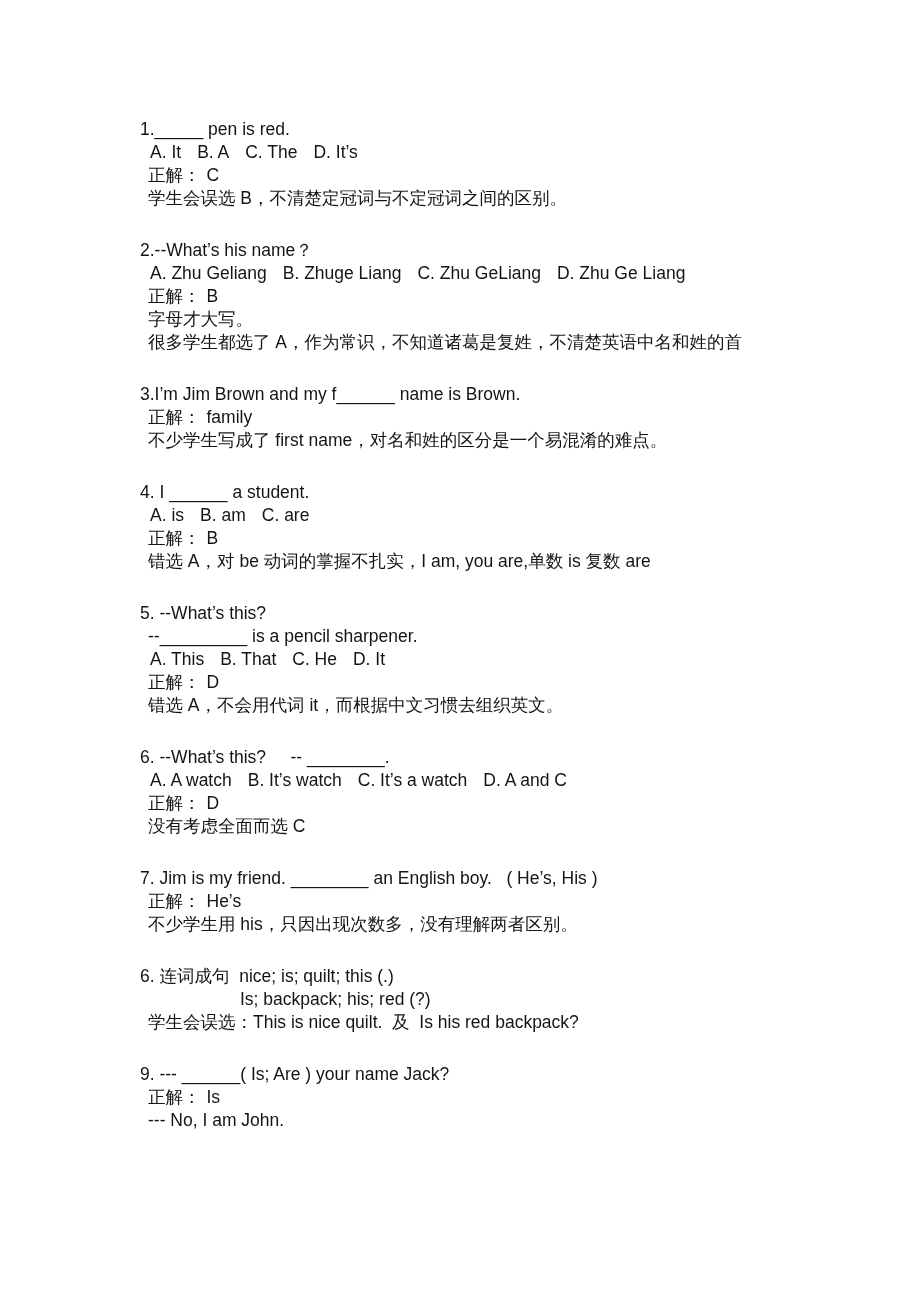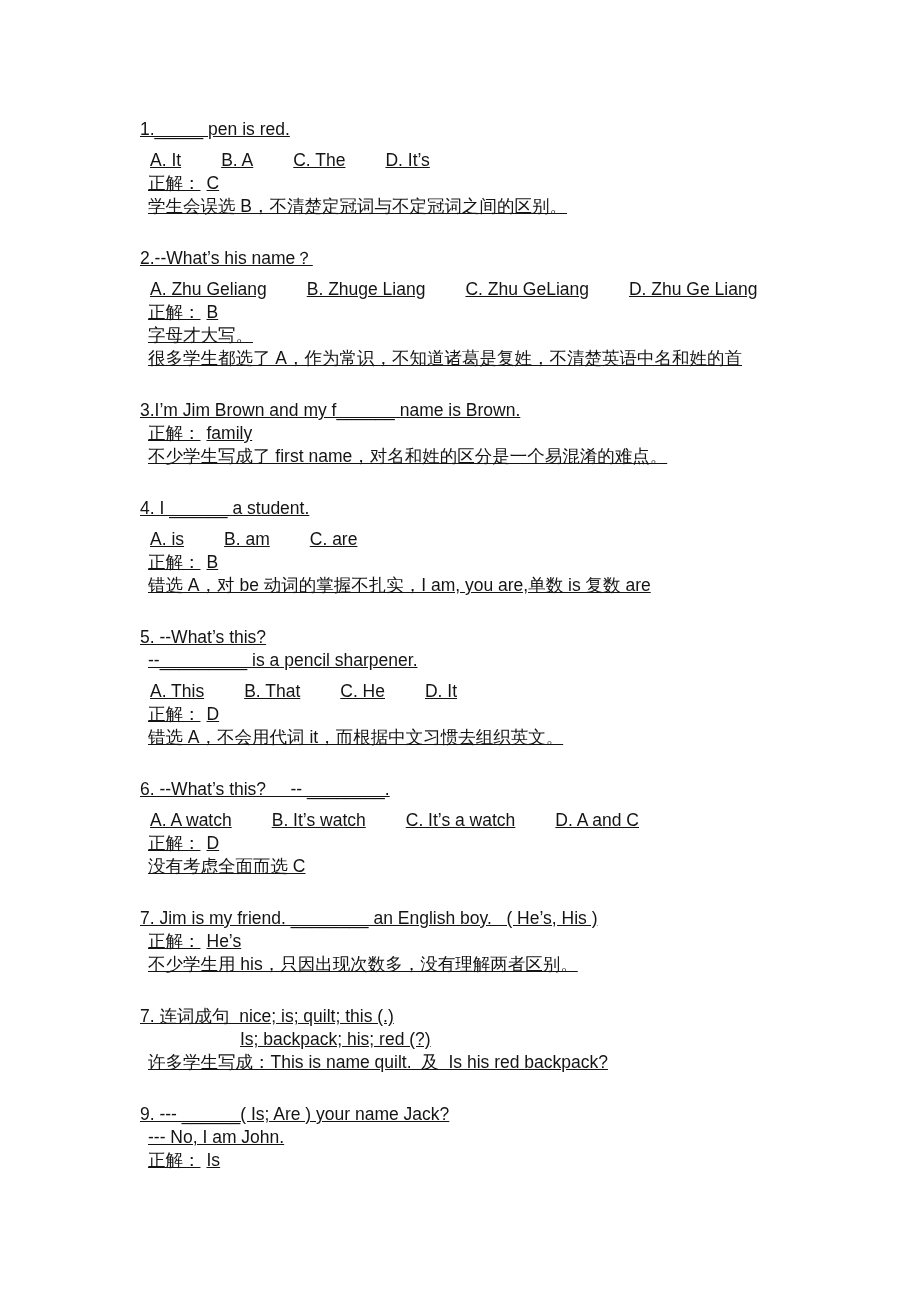--- a/index.html
+++ b/index.html
@@ -12,41 +12,39 @@
     width: 920px;
     height: 1302px;
     background: #ffffff;
     color: #141414;
     font-family: "Liberation Sans", "DejaVu Sans", sans-serif;
     font-size: 17.5px;
     line-height: 23px;
     box-sizing: border-box;
     padding: 118px 60px 0 140px;
     overflow: hidden;
-    text-decoration: underline;
   }
   .question {
     margin-bottom: 29px;
   }
   .line {
     white-space: pre-wrap;
   }
   .sub {
     padding-left: 8px;
   }
   .indent-deep {
     padding-left: 100px;
   }
   .options {
     display: flex;
     flex-wrap: nowrap;
-    gap: 40px;
+    gap: 16px;
     padding-left: 10px;
     white-space: pre;
-    margin-top: 8px;
   }
   .answer {
     padding-left: 6px;
   }
 </style>
 </head>
 <body>
 
 <div class="page">
 
@@ -107,27 +105,27 @@
 
   <section class="question">
     <div class="line">7. Jim is my friend. ________ an English boy.   ( He’s, His )</div>
     <div class="line sub"><span>正解：</span><span class="answer">He’s</span></div>
     <div>
         <div class="line sub">不少学生用 his，只因出现次数多，没有理解两者区别。</div>
       </div>
   </section>
 
   <section class="question">
-    <div class="line">7. 连词成句  nice; is; quilt; this (.)</div>
+    <div class="line">6. 连词成句  nice; is; quilt; this (.)</div>
     <div class="line indent-deep">Is; backpack; his; red (?)</div>
     <div>
-        <div class="line sub">许多学生写成：This is name quilt.  及  Is his red backpack?</div>
+        <div class="line sub">学生会误选：This is nice quilt.  及  Is his red backpack?</div>
       </div>
   </section>
 
   <section class="question">
     <div class="line">9. --- ______( Is; Are ) your name Jack?</div>
+    <div class="line sub"><span>正解：</span><span class="answer">Is</span></div>
     <div class="line sub">--- No, I am John.</div>
-    <div class="line sub"><span>正解：</span><span class="answer">Is</span></div>
     <div></div>
   </section>
 
 </div>
 
 </body></html>

